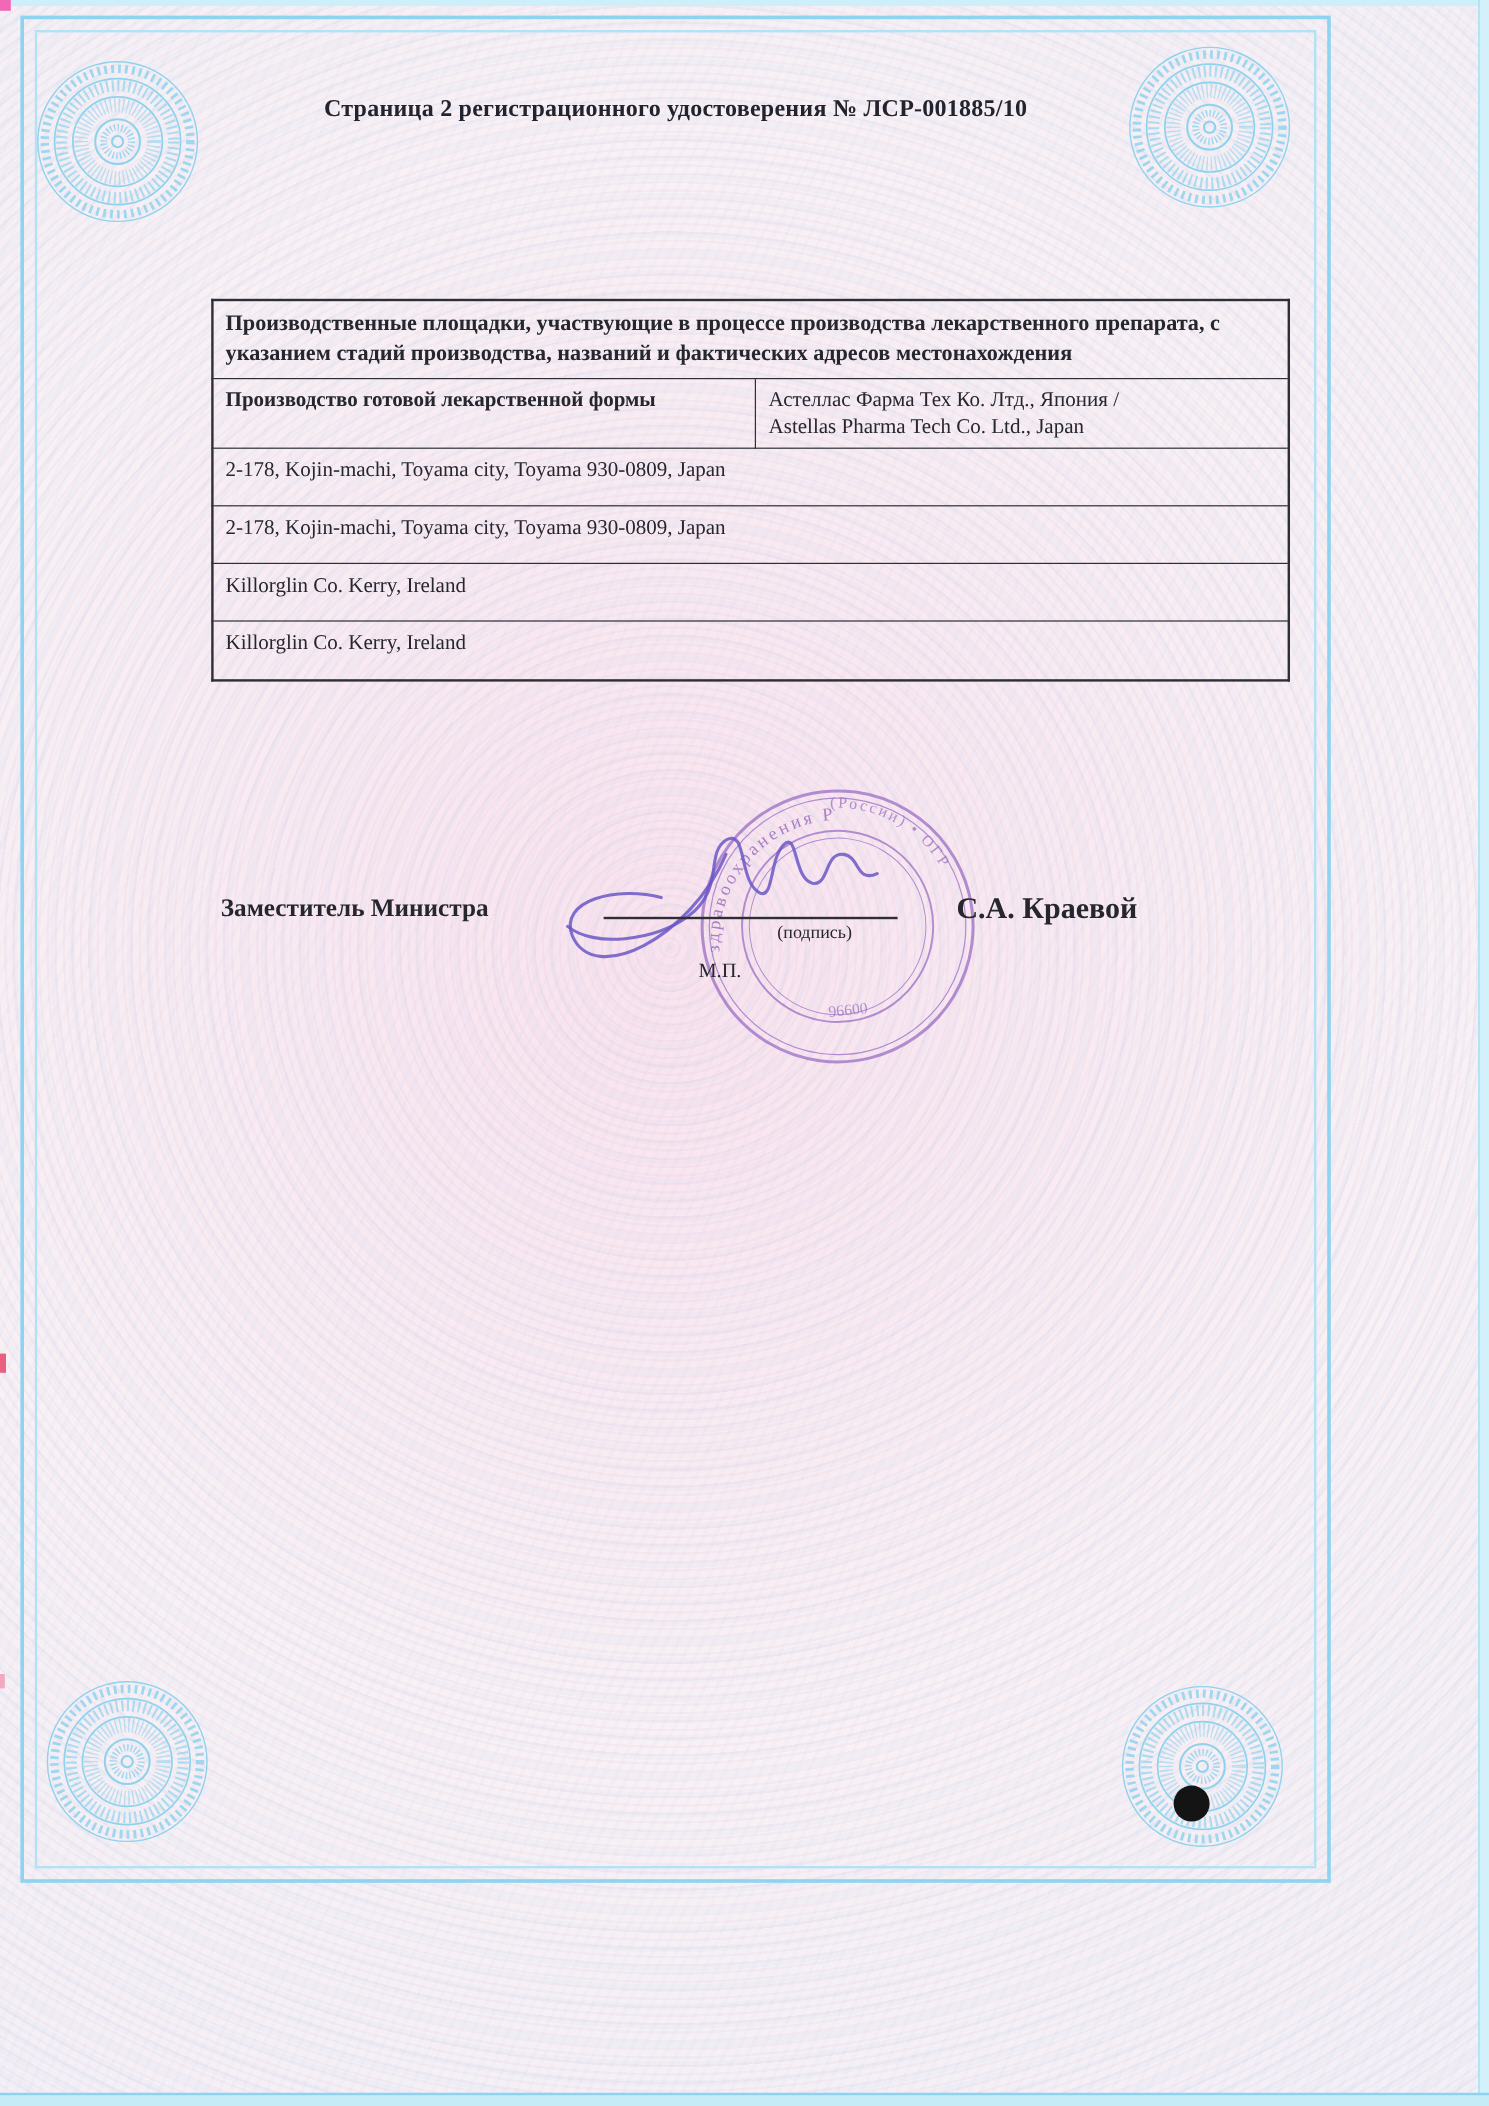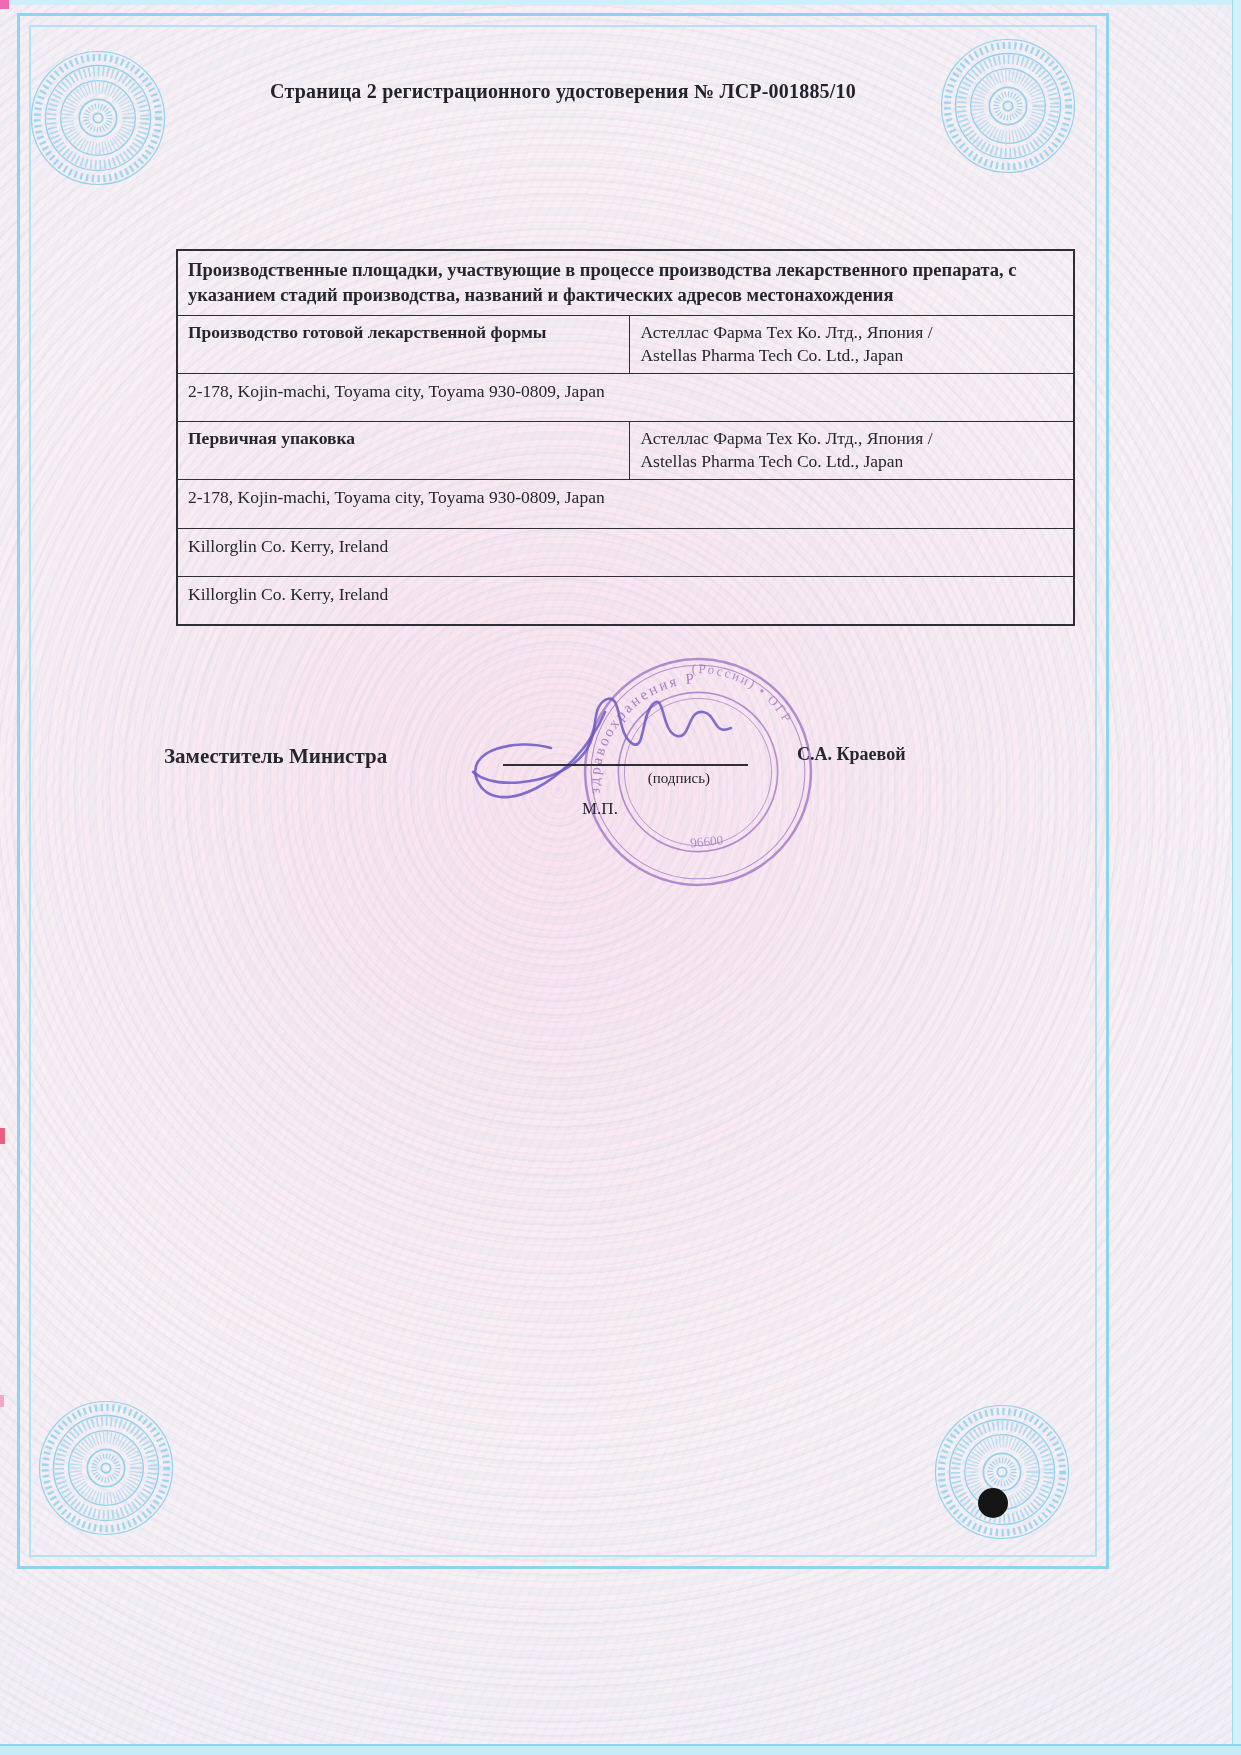--- a/index.html
+++ b/index.html
@@ -50,22 +50,22 @@
   
   .doc-table { position:absolute; left:176px; top:217px; width:899px;margin-top:32px; }
   .doc-table table { width:100%; border-collapse:collapse; border:2px solid #2e2e36; }
   .doc-table td { border:1.5px solid #2e2e36; padding:5px 10px 6px 10px; vertical-align:top; font-size:17.5px; line-height:1.32; }
   .doc-table td.thead { font-weight:bold; font-size:18.5px; line-height:1.35; padding:7px 10px; }
   .doc-table td.stage { font-weight:bold; width:50.5%; }
   .doc-table td.mfr { white-space:pre-line; }
   .doc-table td.addr { padding-top:6px; padding-bottom:18px; }
 
   
-  .sign-title { position:absolute; left:164px; top:744px; font-size:21px; font-weight:bold; }
-  .sign-name  { position:absolute; left:797px; top:744px; font-size:18px; font-weight:bold; }
+  .sign-title { position:absolute; left:184px; top:744px; font-size:21px; font-weight:bold; }
+  .sign-name  { position:absolute; left:797px; top:744px; font-size:25px; font-weight:bold; }
   .sign-line  { position:absolute; left:503px; top:764px; width:245px; height:0; border-top:2px solid #2e2e36; }
   .sign-caption { position:absolute; left:540px; top:770px; width:170px; text-align:right; font-size:15px; }
   .sign-mp { position:absolute; left:582px; top:799px; font-size:17px; }
 
   
   .signature { position:absolute; left:455px; top:652px; width:320px; height:180px; }
   .signature path { fill:none; stroke:#6b57c5; stroke-width:2.6; stroke-linecap:round; opacity:0.85; }
 
   
   .seal { position:absolute; left:572px; top:646px; width:252px; height:252px; transform:rotate(-14deg); }
@@ -129,25 +129,20 @@
       </tr>
       <tr>
         <td class="stage">Производство готовой лекарственной формы</td>
         <td class="mfr">Астеллас Фарма Тех Ко. Лтд., Япония /
 Astellas Pharma Tech Co. Ltd., Japan</td>
       </tr>
       <tr>
         <td colspan="2" class="addr">2-178, Kojin-machi, Toyama city, Toyama 930-0809, Japan</td>
       </tr>
       <tr>
-        <td class="stage">Первичная упаковка</td>
-        <td class="mfr">Астеллас Фарма Тех Ко. Лтд., Япония /
-Astellas Pharma Tech Co. Ltd., Japan</td>
-      </tr>
-      <tr>
         <td colspan="2" class="addr">2-178, Kojin-machi, Toyama city, Toyama 930-0809, Japan</td>
       </tr>
       <tr>
         <td colspan="2" class="addr">Killorglin Co. Kerry, Ireland</td>
       </tr>
       <tr>
         <td colspan="2" class="addr">Killorglin Co. Kerry, Ireland</td>
       </tr>
     </tbody>
       </table>

